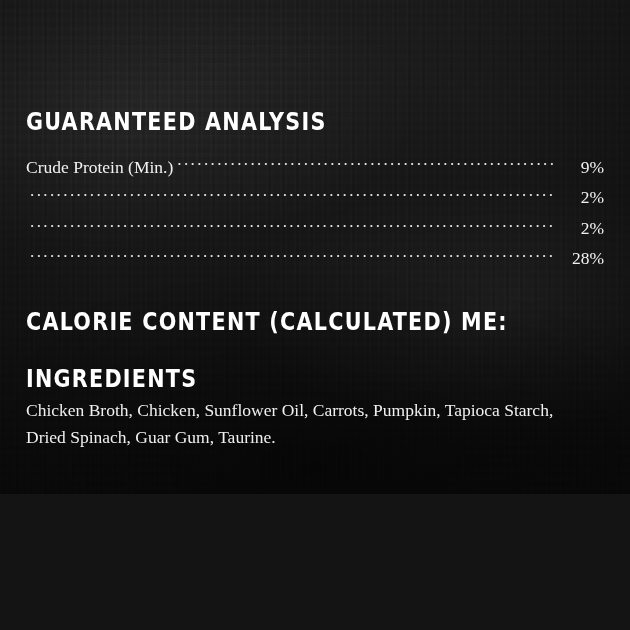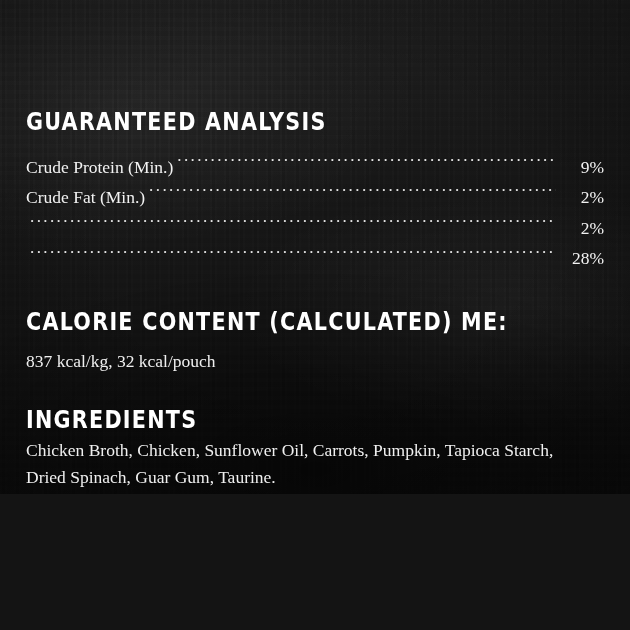--- a/index.html
+++ b/index.html
@@ -79,21 +79,21 @@
     text-transform: uppercase;
   }
 
   .ga-list {
     margin: 16px 0 0 0;
     padding: 0;
     list-style: none;
   }
   .ga-row {
     display: flex;
-    align-items: flex-start;
+    align-items: center;
     color: #f2f2f2;
     font-family: "Liberation Serif", "DejaVu Serif", serif;
     font-size: 17.5px;
     line-height: 1.52;
     padding: 2px 0;
     white-space: nowrap;
   }
   .ga-name { flex: 0 0 auto; }
   .ga-dots {
     flex: 1 1 auto;
@@ -144,38 +144,36 @@
 
     <h2 class="heading">GUARANTEED ANALYSIS</h2>
 
     <ul class="ga-list">
       <li class="ga-row">
         <span class="ga-name">Crude Protein (Min.)</span>
         <span class="ga-dots"></span>
         <span class="ga-value">9%</span>
       </li>
       <li class="ga-row">
-        <span class="ga-name">Crude Fat (Min.)</span>
         <span class="ga-dots"></span>
         <span class="ga-value">2%</span>
       </li>
       <li class="ga-row">
         <span class="ga-dots"></span>
         <span class="ga-value">2%</span>
       </li>
       <li class="ga-row">
         <span class="ga-dots"></span>
         <span class="ga-value">28%</span>
       </li>
     </ul>
 
     <div class="section-gap-1"></div>
 
     <h2 class="heading">CALORIE CONTENT (CALCULATED) ME:</h2>
-    <p class="body-text">837 kcal/kg, 32 kcal/pouch</p>
 
     <div class="section-gap-2"></div>
 
     <h2 class="heading">INGREDIENTS</h2>
     <p class="body-text ingredients-text">Chicken Broth, Chicken, Sunflower Oil, Carrots, Pumpkin, Tapioca Starch, Dried Spinach, Guar Gum, Taurine.</p>
 
   </div>
 </div>
 
 </body></html>

